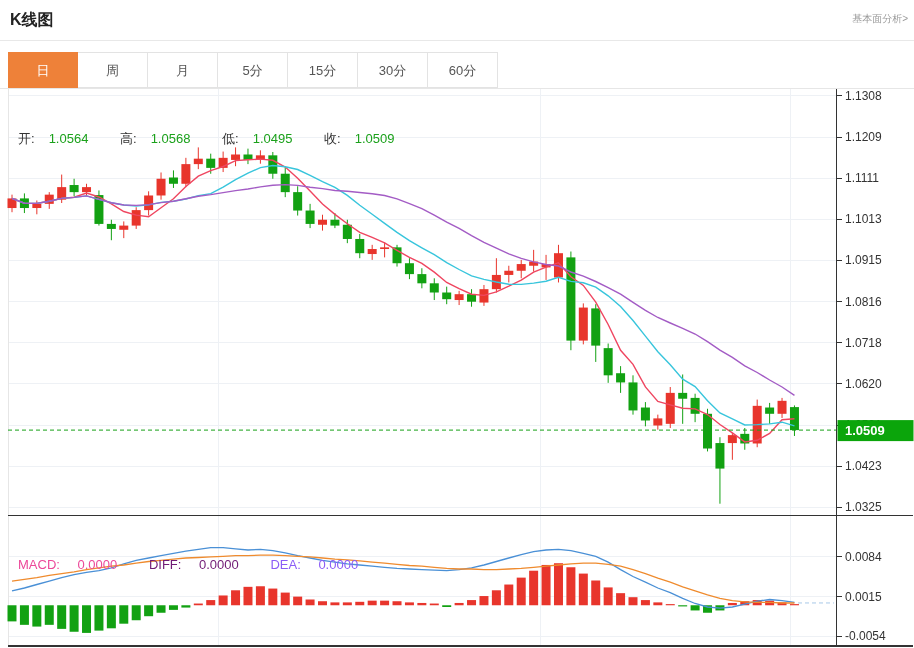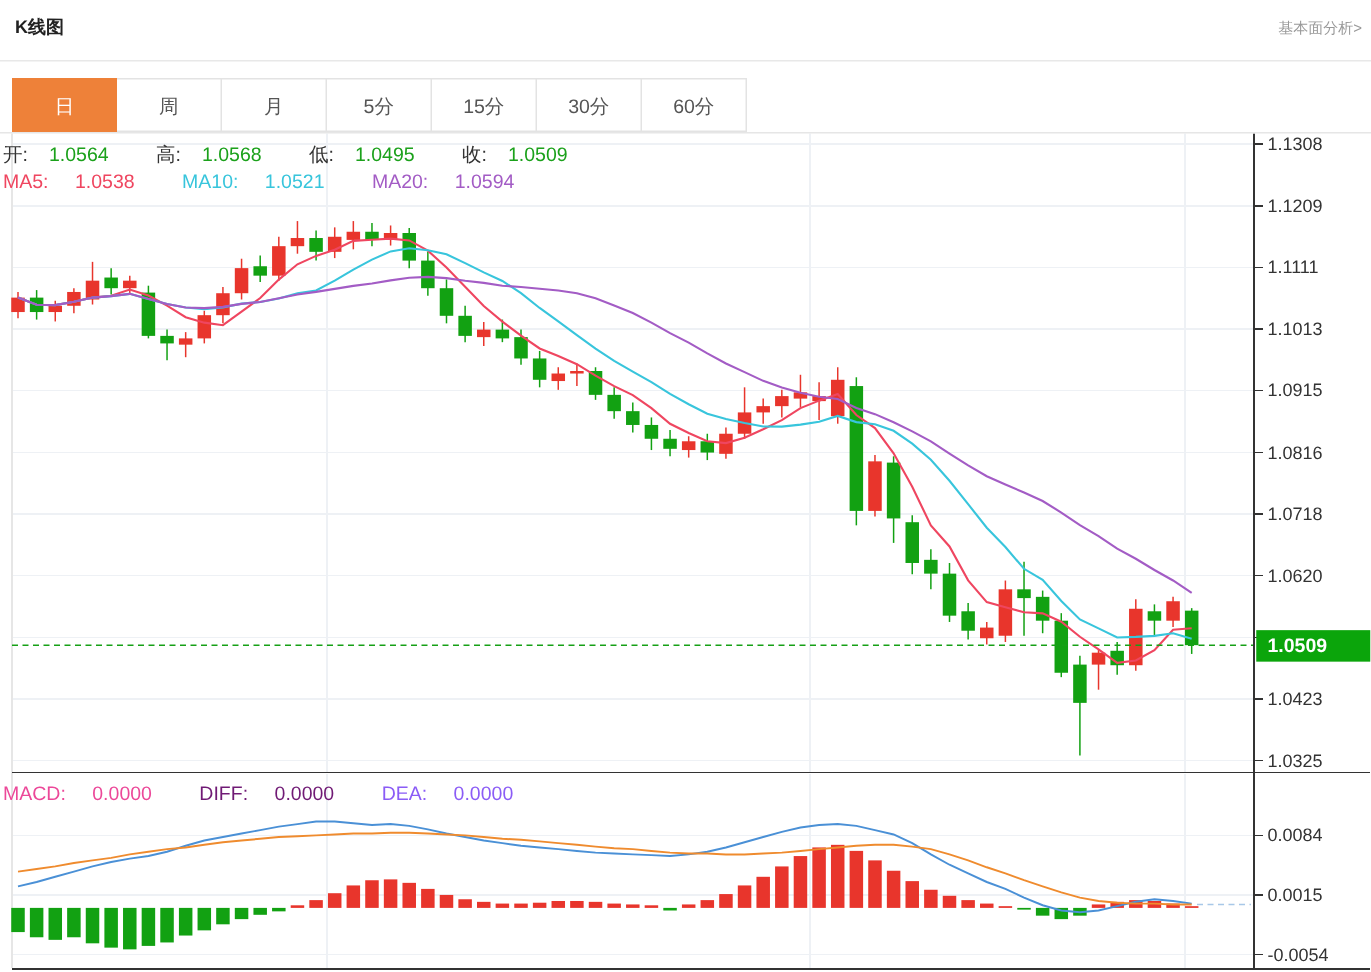--- a/index.html
+++ b/index.html
@@ -1,27 +1,27 @@
 <!DOCTYPE html>
 <html><head>
 <meta charset="utf-8">
 <style>
   html,body{margin:0;padding:0;background:#fff;}
   .screen{position:relative;width:914px;height:648px;background:#fff;overflow:hidden;
           font-family:"Liberation Sans",sans-serif;}
   svg{position:absolute;top:0;left:0;}
   .header{position:absolute;top:0;left:0;width:914px;height:40px;border-bottom:1px solid #e8e8e8;background:#fff;}
-  .title{position:absolute;top:10px;left:10px;font-size:12px;font-weight:bold;color:#222;}
+  .title{position:absolute;top:10px;left:10px;font-size:16px;font-weight:bold;color:#222;}
   .fund-link{position:absolute;top:12px;right:6px;font-size:10px;color:#999;cursor:pointer;}
   .tabbar{position:absolute;top:52px;left:0;width:914px;height:37px;border-bottom:1px solid #e6e6e6;background:#fff;display:flex;padding-left:8px;box-sizing:border-box;}
   .tab{width:70px;height:36px;line-height:36px;text-align:center;font-size:13px;color:#555;
        border:1px solid #e3e3e3;border-left:none;background:#fff;cursor:pointer;box-sizing:border-box;}
   .tab:first-child{border-left:1px solid #e3e3e3;}
   .tab.active{background:#ee8139;border-color:#ee8139;color:#fff;}
-  .legend{position:absolute;left:2px;font-size:13px;white-space:nowrap;}
+  .legend{position:absolute;left:18px;font-size:13px;white-space:nowrap;margin-top:36px;}
   .legend span{margin-right:14px;}
   .lab{color:#333;}
   .c-ohlc{color:#1ba11b;}
   .c-ma5{color:#ef4660;}
   .c-ma10{color:#38c5dc;}
   .c-ma20{color:#a35cc5;}
   .c-macd{color:#ec4899;}
   .c-diff{color:#701a75;}
   .c-dea{color:#8b5cf6;}
 </style>
@@ -313,25 +313,20 @@
     <div class="tab">60分</div>
   </div>
 
   <div class="legend" style="top:94px;">
     <span><span class="lab">开:</span><span class="c-ohlc">1.0564</span></span>
     <span><span class="lab">高:</span><span class="c-ohlc">1.0568</span></span>
     <span><span class="lab">低:</span><span class="c-ohlc">1.0495</span></span>
     <span><span class="lab">收:</span><span class="c-ohlc">1.0509</span></span>
   </div>
 
-  <div class="legend" style="top:113px;">
-    <span class="c-ma5"><span>MA5:</span> <span>1.0538</span></span>
-    <span class="c-ma10"><span>MA10:</span> <span>1.0521</span></span>
-    <span class="c-ma20"><span>MA20:</span> <span>1.0594</span></span>
-  </div>
 
   <div class="legend" style="top:521px;">
     <span class="c-macd"><span>MACD:</span> <span>0.0000</span></span>
     <span class="c-diff"><span>DIFF:</span> <span>0.0000</span></span>
     <span class="c-dea"><span>DEA:</span> <span>0.0000</span></span>
   </div>
 
 </div>
 
 </body></html>

